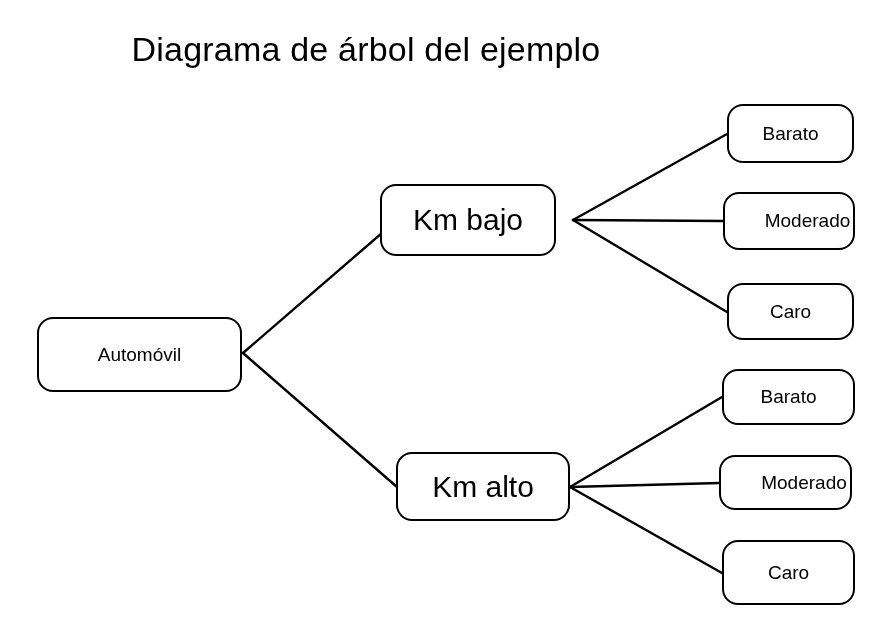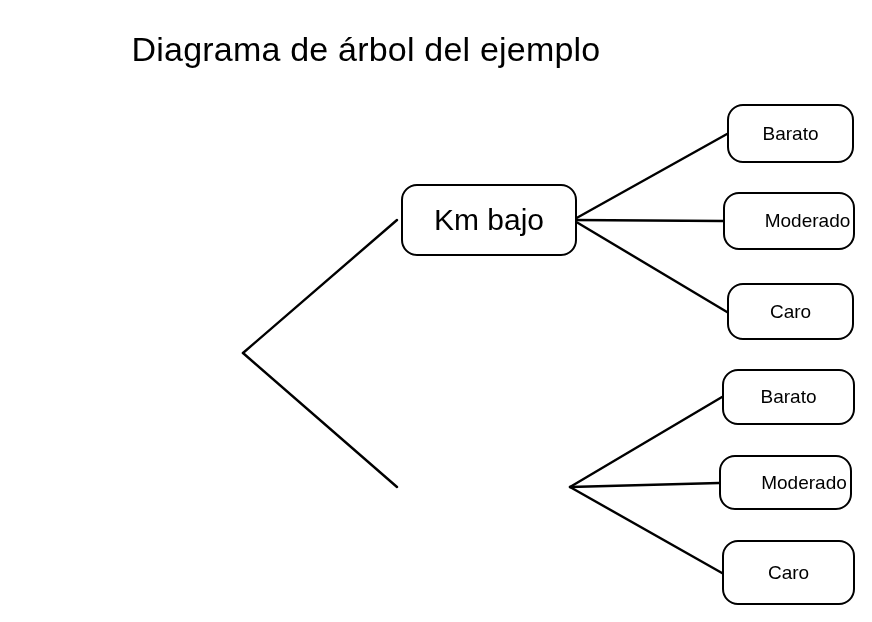--- a/index.html
+++ b/index.html
@@ -72,34 +72,40 @@
         <line x1="243" y1="353" x2="397" y2="487"></line>
         <line x1="573" y1="220" x2="727" y2="134"></line>
         <line x1="573" y1="220" x2="723" y2="221"></line>
         <line x1="573" y1="220" x2="727" y2="312"></line>
         <line x1="570" y1="487" x2="722" y2="397"></line>
         <line x1="570" y1="487" x2="719" y2="483"></line>
         <line x1="570" y1="487" x2="722" y2="573"></line>
       </g>
   </svg>
 
+  <div class="node root" style="left: 37px; top: 317px; width: 205px; height: 75px; background: rgb(255, 255, 255); border-color: rgb(0, 0, 0); color: rgb(0, 0, 0);">
+    <span>Automóvil</span>
+  </div>
 
-  <div class="node branch" style="left: 401px; top: 184px; width: 176px; height: 72px; background: rgb(255, 255, 255); border-color: rgb(0, 0, 0); color: rgb(0, 0, 0);">
+  <div class="node branch" style="left: 380px; top: 184px; width: 176px; height: 72px; background: rgb(255, 255, 255); border-color: rgb(0, 0, 0); color: rgb(0, 0, 0);">
     <span>Km bajo</span>
   </div>
   <div class="node leaf" style="left: 727px; top: 104px; width: 127px; height: 59px; background: rgb(255, 255, 255); border-color: rgb(0, 0, 0); color: rgb(0, 0, 0);">
     <span>Barato</span>
   </div>
   <div class="node leaf-wide" style="left: 723px; top: 192px; width: 132px; height: 58px; background: rgb(255, 255, 255); border-color: rgb(0, 0, 0); color: rgb(0, 0, 0);">
     <span>Moderado</span>
   </div>
   <div class="node leaf" style="left: 727px; top: 283px; width: 127px; height: 57px; background: rgb(255, 255, 255); border-color: rgb(0, 0, 0); color: rgb(0, 0, 0);">
     <span>Caro</span>
   </div>
 
+  <div class="node branch" style="left: 396px; top: 452px; width: 174px; height: 69px; background: rgb(255, 255, 255); border-color: rgb(0, 0, 0); color: rgb(0, 0, 0);">
+    <span>Km alto</span>
+  </div>
   <div class="node leaf" style="left: 722px; top: 369px; width: 133px; height: 56px; background: rgb(255, 255, 255); border-color: rgb(0, 0, 0); color: rgb(0, 0, 0);">
     <span>Barato</span>
   </div>
   <div class="node leaf-wide" style="left: 719px; top: 455px; width: 133px; height: 55px; background: rgb(255, 255, 255); border-color: rgb(0, 0, 0); color: rgb(0, 0, 0);">
     <span>Moderado</span>
   </div>
   <div class="node leaf" style="left: 722px; top: 540px; width: 133px; height: 65px; background: rgb(255, 255, 255); border-color: rgb(0, 0, 0); color: rgb(0, 0, 0);">
     <span>Caro</span>
   </div>
 

